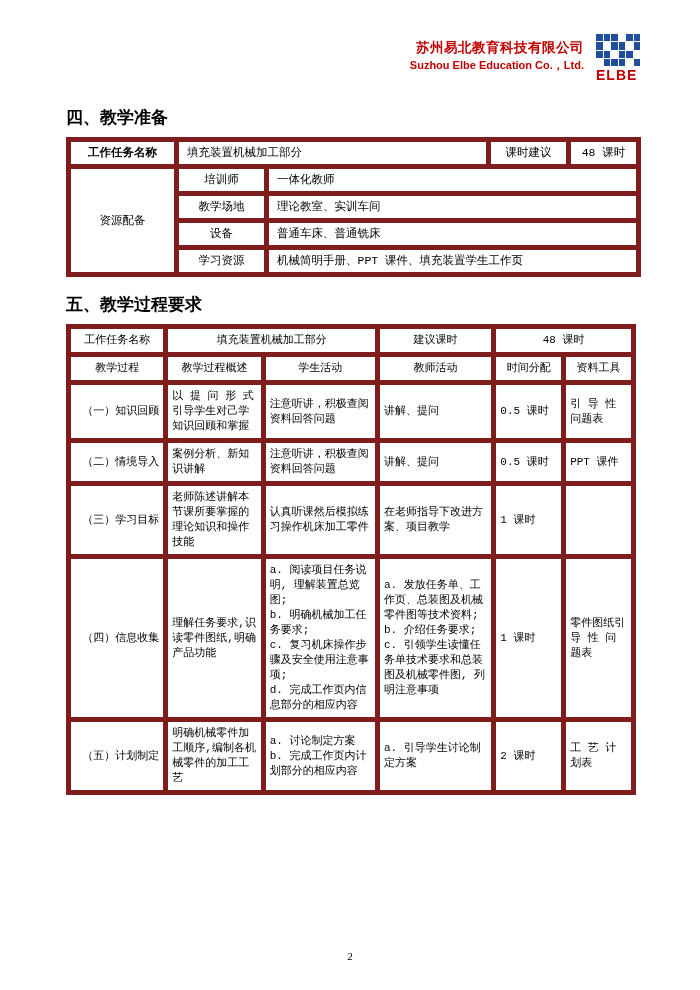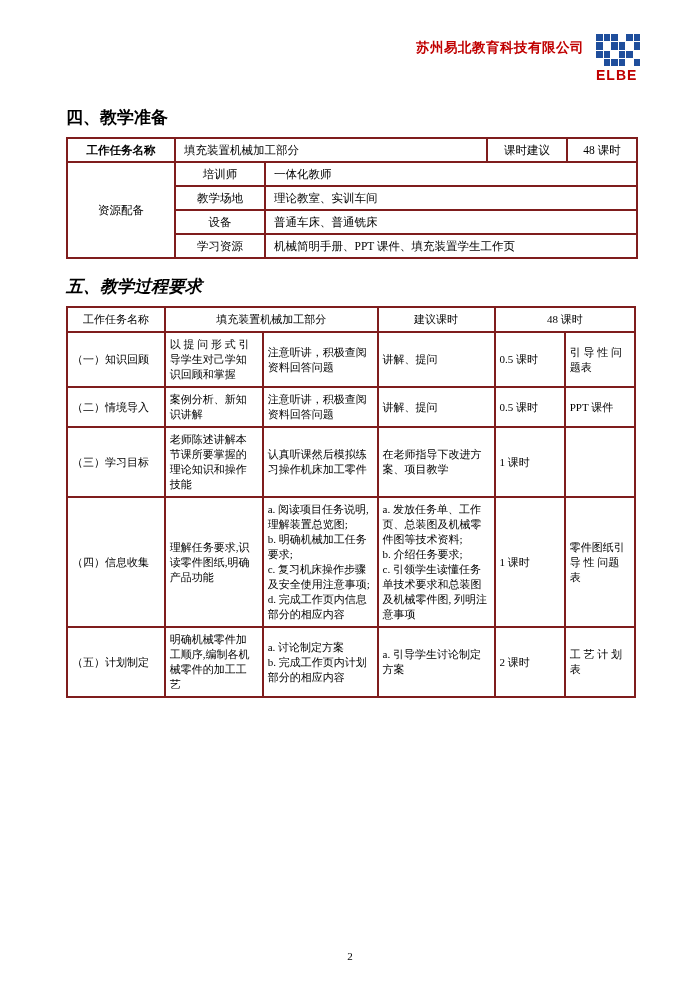--- a/index.html
+++ b/index.html
@@ -78,34 +78,34 @@
   }
 
   
   .section-title {
     font-family: "Liberation Sans", sans-serif;
     font-weight: bold;
     font-size: 17px;
     margin: 16px 0 8px 22px;
   }
   .section-title.second {
-    font-style: italic;
   }
 
   
   table {
     border-collapse: collapse;
     table-layout: fixed;
     font-size: 11.5px;
   }
   table td {
-    border: 2px solid #7f1d1d;
+    border: 5px solid #7f1d1d;
     padding: 3px 4px;
     vertical-align: middle;
     line-height: 16px;
+    font-family: Liberation Mono, monospace;
   }
   .t1 {
     width: 570px;
     margin-left: 22px;
   }
   .t1 .c-bold {
     font-weight: bold;
     text-align: center;
   }
   .t1 .c-center { text-align: center; margin-top: 24px; }
@@ -118,40 +118,41 @@
   }
   .t2 td {
     padding: 4px 4px;
     line-height: 15px;
   }
   .t2 .hd {
     text-align: center;
     font-weight: normal;
   }
   .t2 .ctr { }
-  .t2 .stage { text-align: left; }
+  .t2 .stage { text-align: right; }
 
   .page-number {
     position: absolute;
     bottom: 28px;
     left: 0;
     width: 700px;
     text-align: center;
     font-size: 11px;
     font-family: "Liberation Serif", serif;
   }
 </style>
 </head>
 <body>
 
 <div class="page">
 
   <div class="header">
     <div class="header-text">
       <div class="company-cn">苏州易北教育科技有限公司</div>
+      <div class="company-en">Suzhou Elbe Education Co.，Ltd.</div>
     </div>
     <div class="logo">
       <div class="logo-grid">
         <div class="logo-cell"></div>
           <div class="logo-cell"></div>
           <div class="logo-cell"></div>
           <div class="logo-cell blank"></div>
           <div class="logo-cell"></div>
           <div class="logo-cell"></div>
         <div class="logo-cell"></div>
@@ -224,20 +225,28 @@
         <col style="width:110px">
         <col style="width:66px">
         <col style="width:66px">
     </colgroup>
     <tbody>
       <tr>
         <td class="hd">工作任务名称</td>
         <td class="hd" colspan="2">填充装置机械加工部分</td>
         <td class="hd">建议课时</td>
         <td class="hd" colspan="2">48 课时</td>
+      </tr>
+      <tr>
+        <td class="hd">教学过程</td>
+        <td class="hd">教学过程概述</td>
+        <td class="hd">学生活动</td>
+        <td class="hd">教师活动</td>
+        <td class="hd">时间分配</td>
+        <td class="hd">资料工具</td>
       </tr>
 
       <tr>
         <td class="stage">（一）知识回顾</td>
         <td>以 提 问 形 式 引导学生对己学知识回顾和掌握</td>
         <td>注意听讲，积极查阅资料回答问题</td>
         <td class="ctr">讲解、提问</td>
         <td class="ctr">0.5 课时</td>
         <td>引 导 性 问题表</td>
       </tr>

